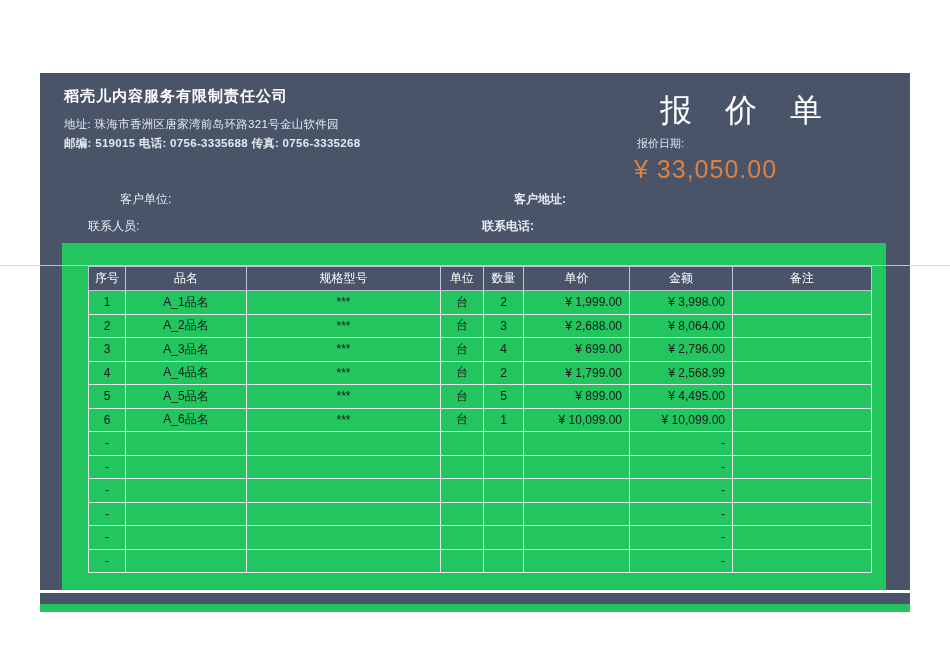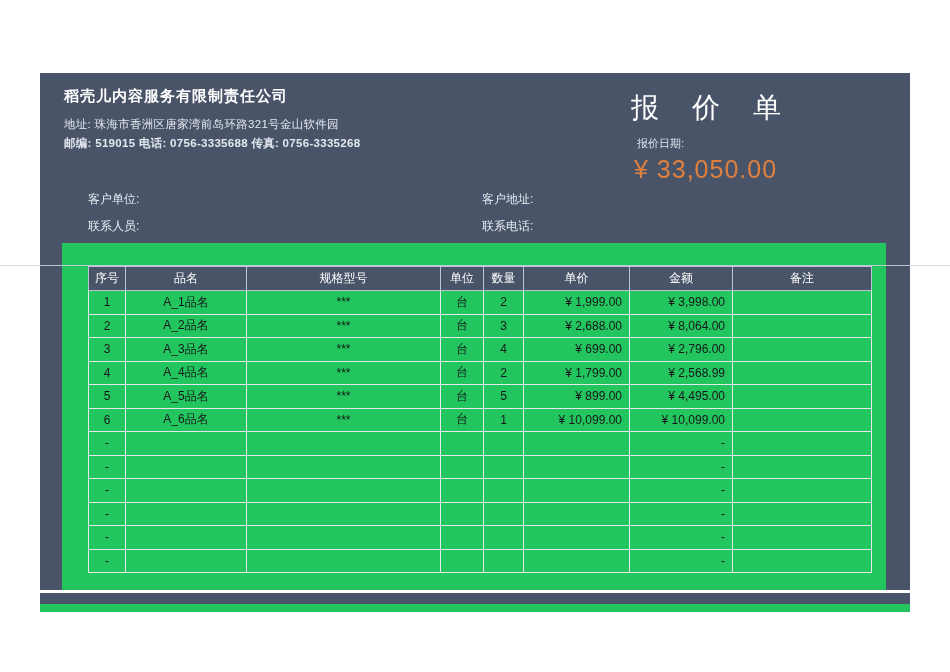--- a/index.html
+++ b/index.html
@@ -34,37 +34,37 @@
   }
   .company-line1 {
     position:absolute; left:24px; top:44px;
     color:#e3e8f0; font-size:11.5px; letter-spacing:0.3px;
   }
   .company-line2 {
     position:absolute; left:24px; top:63px;
     color:#e3e8f0; font-size:11.5px; letter-spacing:0.3px;font-weight:bold;
   }
   .doc-title {
-    position:absolute; left:591px; top:16px;
-    color:#ffffff; font-size:28px; font-weight:400; letter-spacing:33px;
+    position:absolute; left:620px; top:16px;
+    color:#ffffff; font-size:32px; font-weight:400; letter-spacing:33px;
     white-space:nowrap;
   }
   .quote-date-label {
     position:absolute; left:597px; top:63px;
     color:#dde3ed; font-size:11px;text-align:right;
   }
   .total-amount {
     position:absolute; left:594px; top:82px;
     color:var(--orange, #e0803e); font-size:25px; font-weight:400; letter-spacing:1px;text-align:right;
   }
   .cust-label { position:absolute; color:#e6ebf3; font-size:12px; }
-  .cust-r1 { top:118px; }
+  .cust-r1 { top:118px;margin-left:32px; }
   .cust-r2 { top:145px; }
   .cust-left  { left:48px; }
-  .cust-right { left:442px; }
+  .cust-right { left:442px;font-weight:bold; }
 
   
   .quote-table {
     position:absolute; left:26px; top:23px;
     border-collapse:collapse; table-layout:fixed; width:783px;
     font-size:12px;
   }
   .quote-table thead th {
     background:var(--slate, #4a5469); color:#ffffff;
     font-weight:400; font-size:12px; height:23px;

